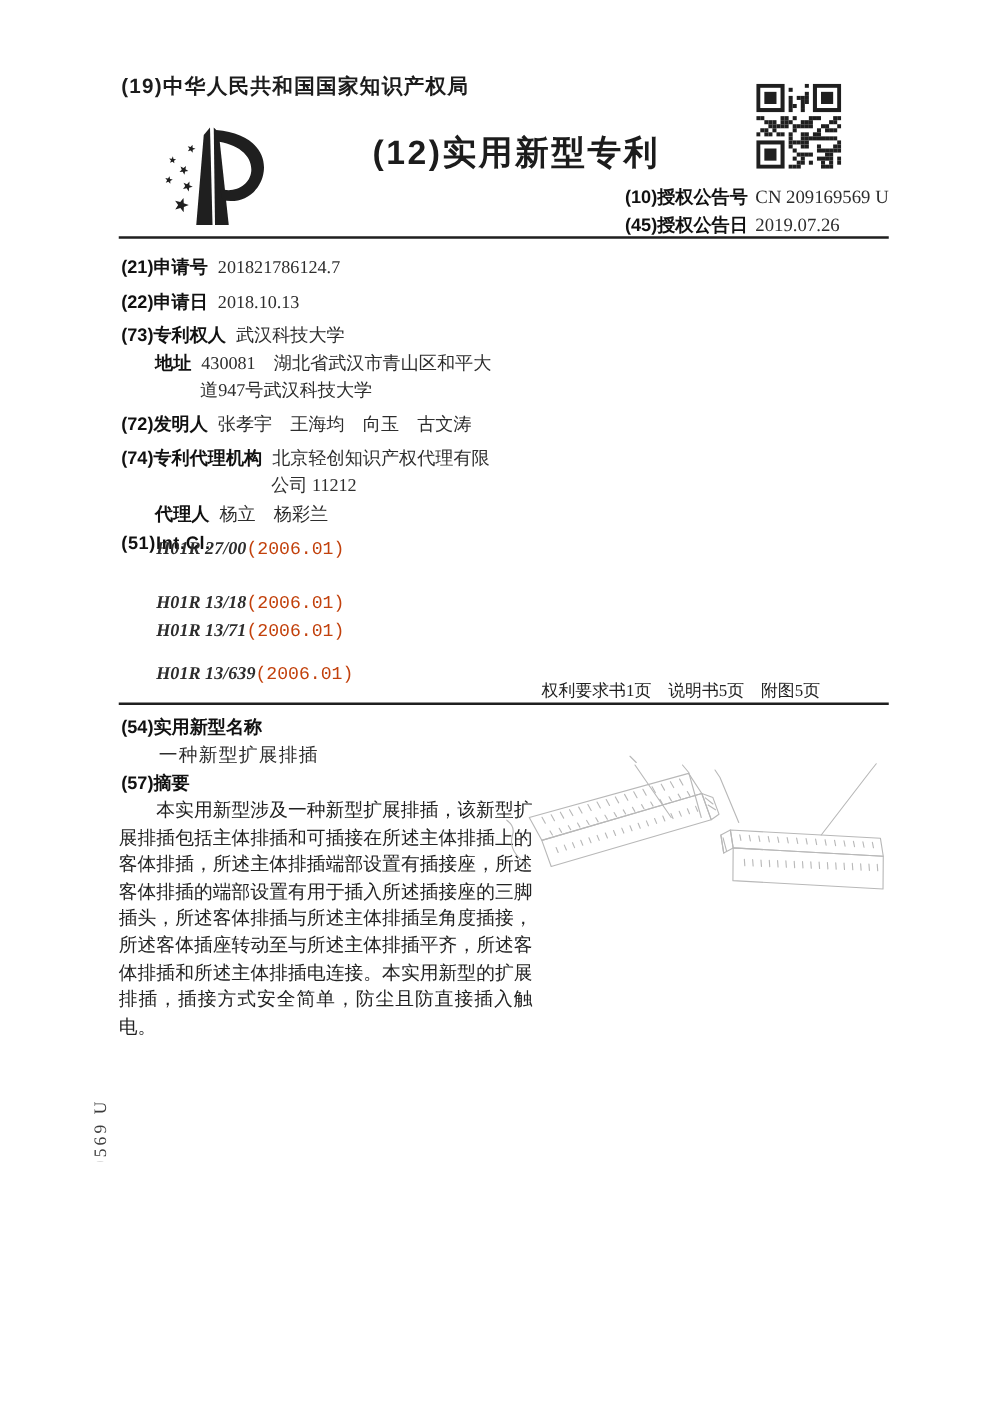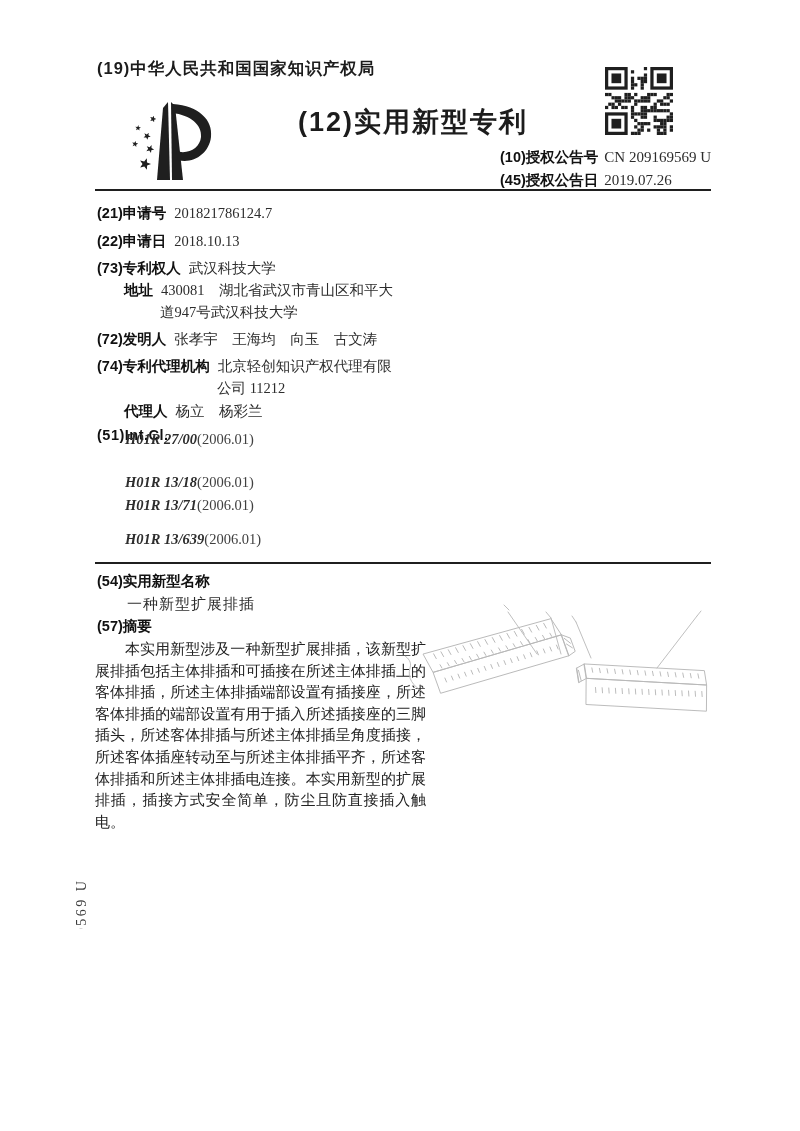--- a/index.html
+++ b/index.html
@@ -32,21 +32,21 @@
   .raddr{left:124px;top:281px;}
   .raddr2{left:160px;top:303px;}
   .r72{left:97px;top:330px;}
   .r74{left:97px;top:357px;}
   .r74b{left:217px;top:379px;}
   .ragent{left:124px;top:402px;}
   .r51{left:97px;top:427px;}
   .r51 .lbl{letter-spacing:.5px;}
   .icl{left:125px;}
   .icl .code{font-family:"Liberation Serif",serif;font-style:italic;font-weight:bold;font-size:14.5px;color:#2d2d2d;}
-  .icl .ver{font-family:Liberation Serif, serif;font-size:14.5px;color:#404040;}
+  .icl .ver{font-family:Liberation Mono, monospace;font-size:14.5px;color:#c2410c;}
   .icl0{top:431px;}.icl1{top:474px;}.icl2{top:497px;}.icl3{top:531px;}
 
   .pages-info{left:400px;top:544px;width:256px;text-align:right;font-family:"Liberation Serif",serif;font-size:13.5px;color:#222;}
 
   .s54{left:97px;top:572px;}
   .title-cn{left:127px;top:595px;font-family:"Liberation Serif",serif;font-size:15px;color:#2d2d2d;letter-spacing:1px;}
   .s57{left:97px;top:617px;}
   .abstract{left:95px;top:639px;width:331px;font-family:"Liberation Serif",serif;font-size:15px;line-height:21.6px;color:#222;text-align:justify;text-indent:2em;}
 
   .figure-box{left:405px;top:596px;width:305px;height:180px;}
@@ -276,20 +276,21 @@
   </div>
   <div class="abs frow icl icl2">
     <span class="code">H01R 13/71</span>
       <span class="ver">(2006.01)</span>
   </div>
   <div class="abs frow icl icl3">
     <span class="code">H01R 13/639</span>
       <span class="ver">(2006.01)</span>
   </div>
 
+  <div class="abs pages-info">权利要求书1页　说明书5页　附图5页</div>
 
   <div class="abs rule rule2"></div>
 
   <div class="abs lbl s54">(54)实用新型名称</div>
   <div class="abs title-cn">一种新型扩展排插</div>
 
   <div class="abs lbl s57">(57)摘要</div>
   <div class="abs abstract">本实用新型涉及一种新型扩展排插，该新型扩展排插包括主体排插和可插接在所述主体排插上的客体排插，所述主体排插端部设置有插接座，所述客体排插的端部设置有用于插入所述插接座的三脚插头，所述客体排插与所述主体排插呈角度插接，所述客体插座转动至与所述主体排插平齐，所述客体排插和所述主体排插电连接。本实用新型的扩展排插，插接方式安全简单，防尘且防直接插入触电。</div>
 
   <div class="abs figure-box">

